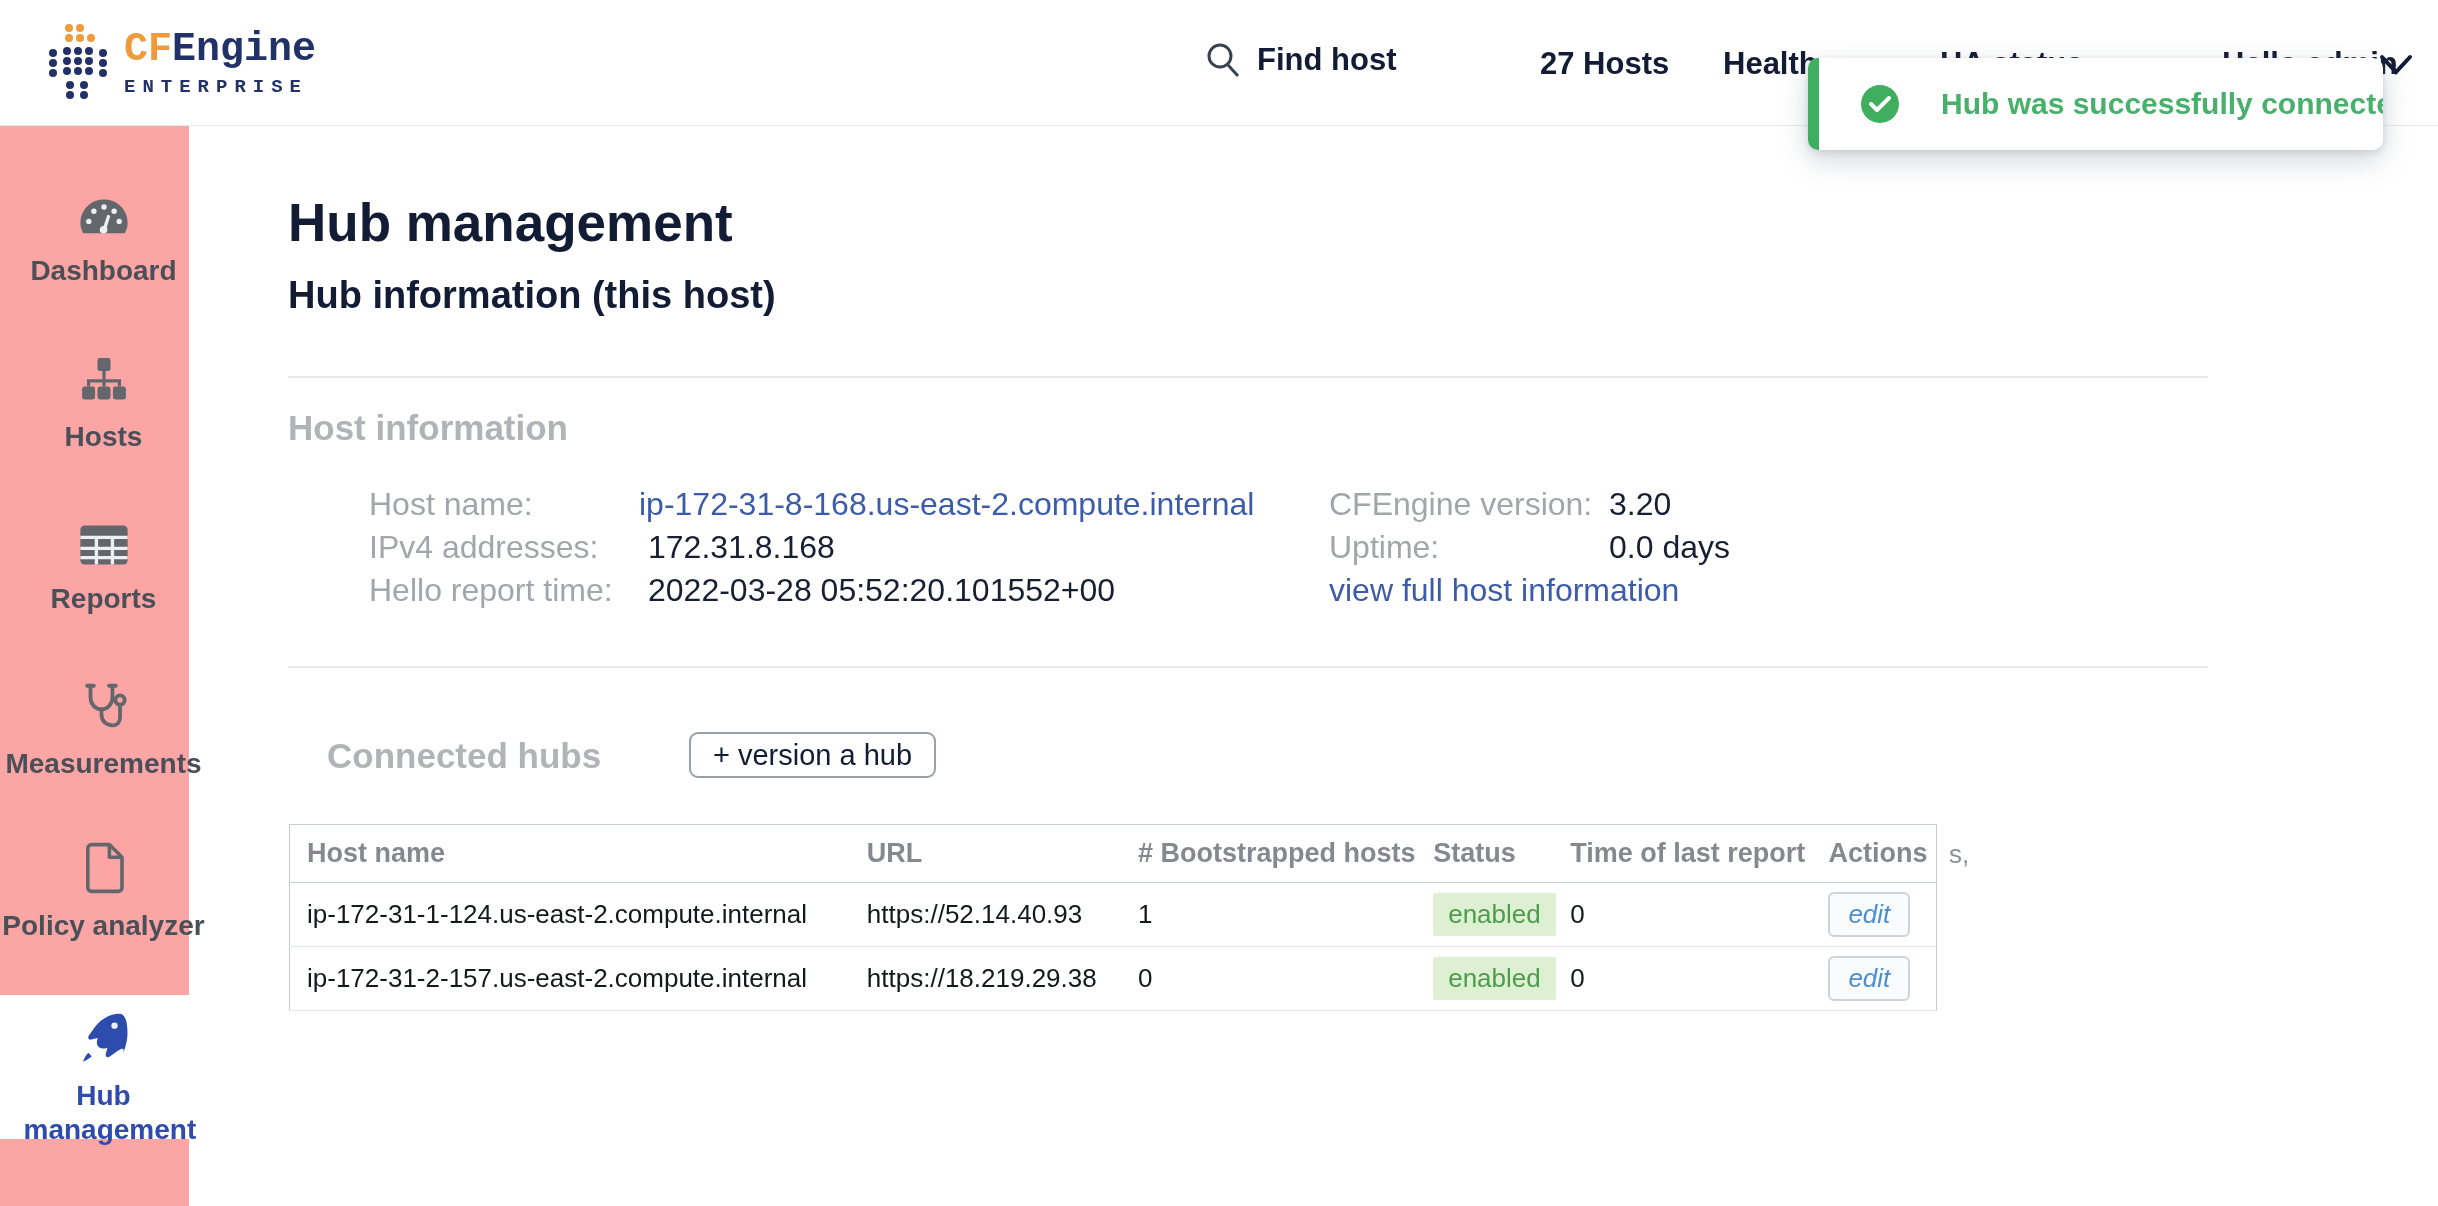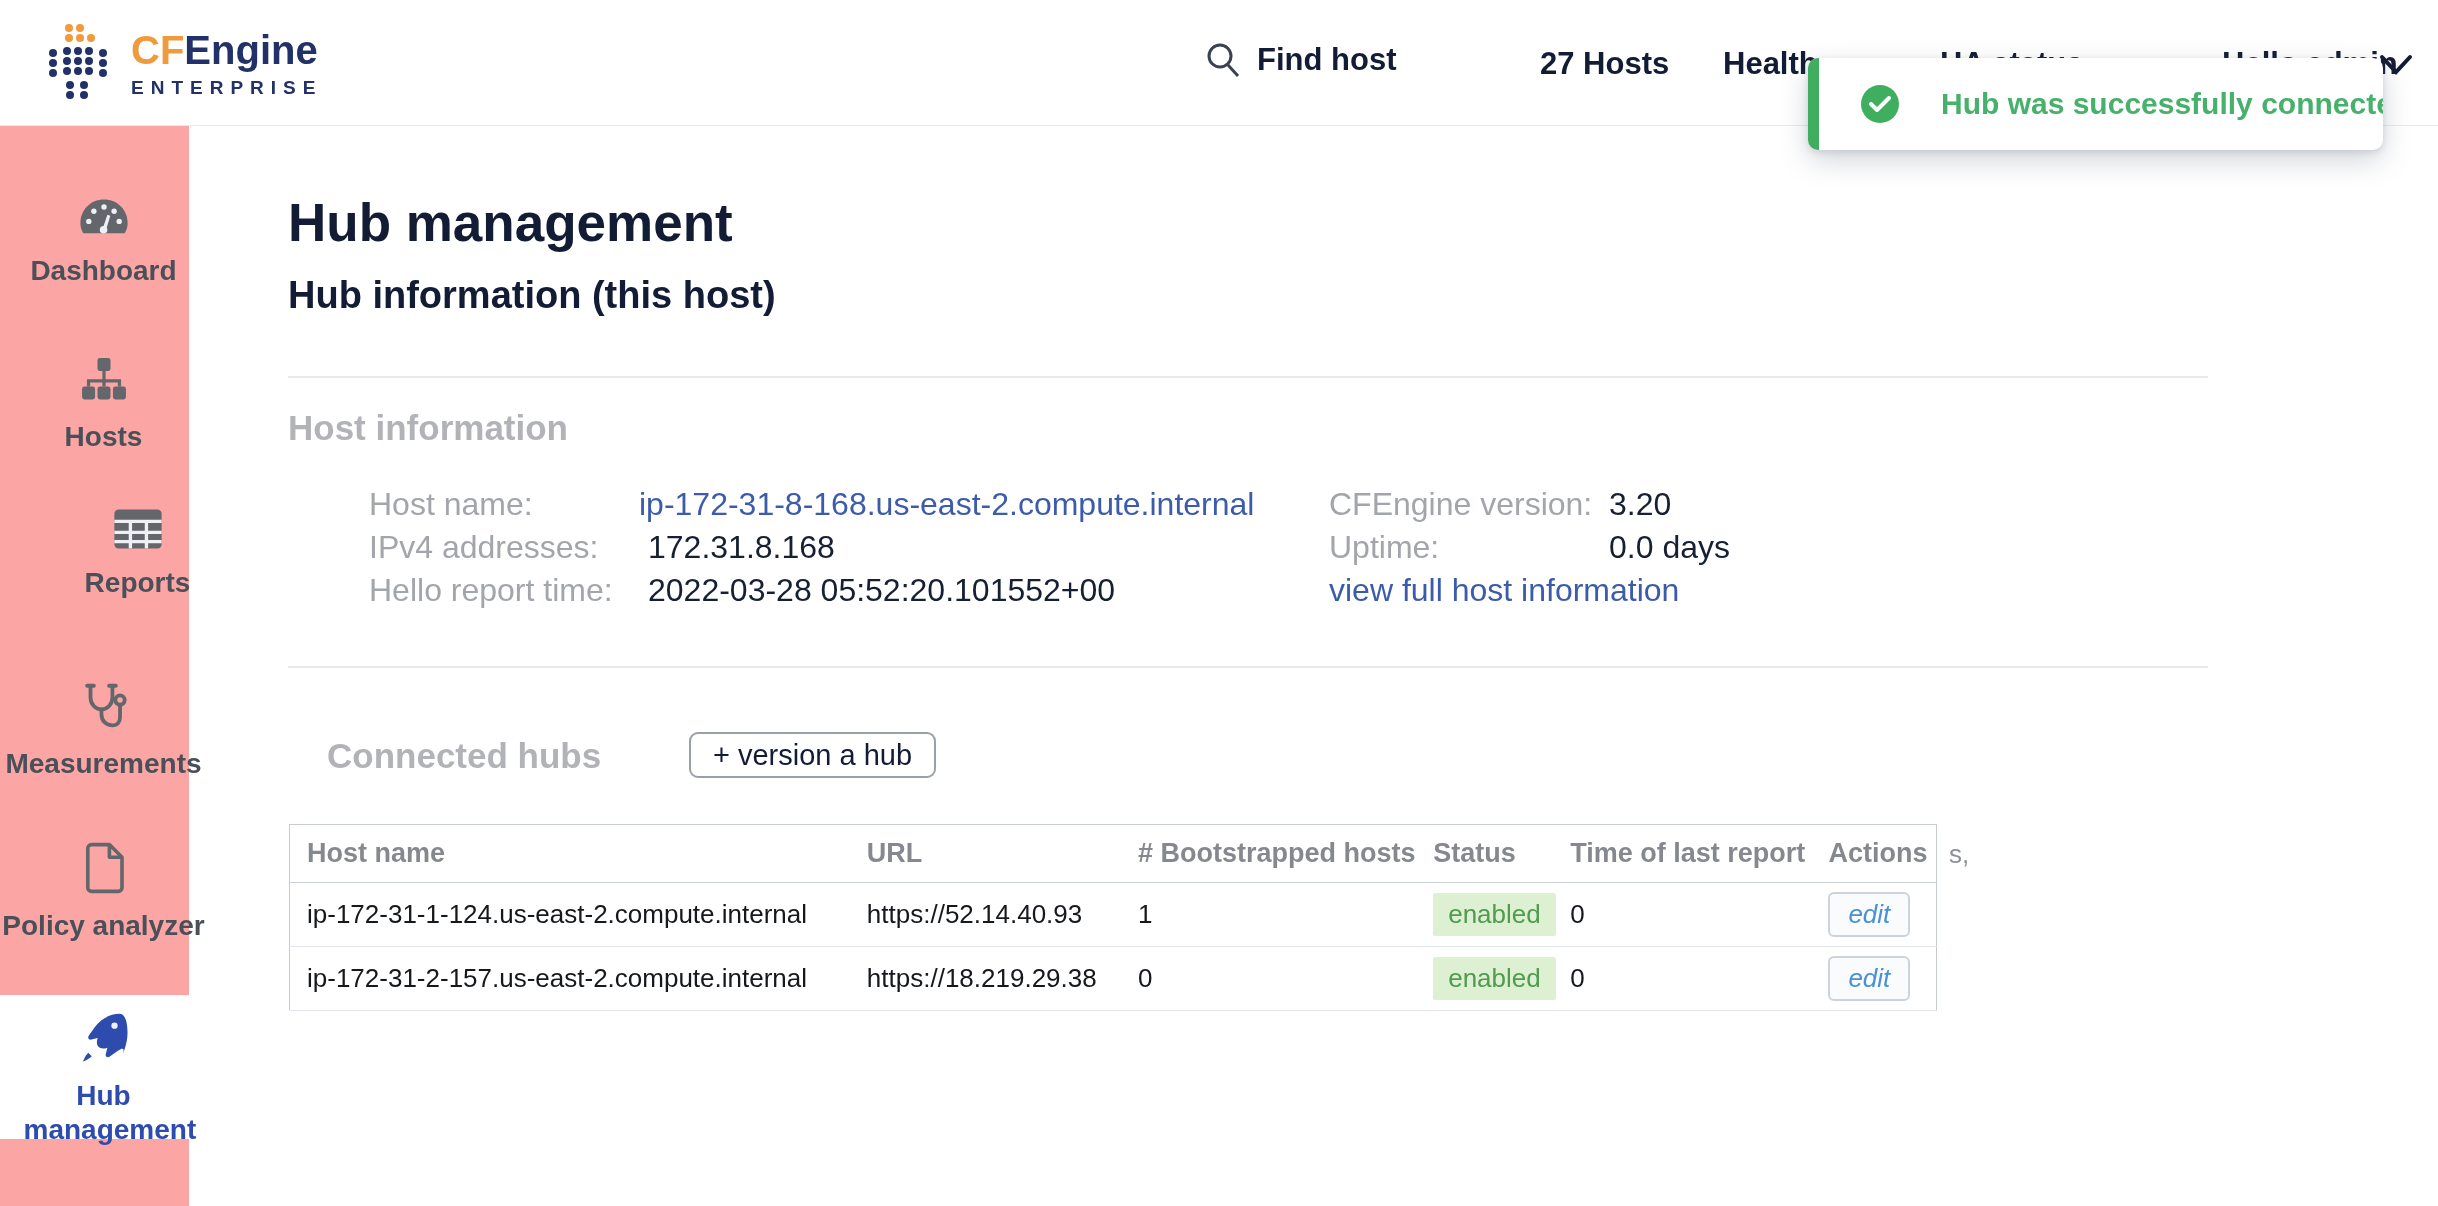--- a/index.html
+++ b/index.html
@@ -10,21 +10,21 @@
     position:relative;
     overflow:hidden;
     color:#171f33;
   }
 
   
   .header {
     position:absolute; top:0; left:0; width:2438px; height:126px;
     background:#ffffff; border-bottom:1px solid #e8eaee; z-index:2;
   }
-  .logo { position:absolute; left:47px; top:22px; display:flex; align-items:center; gap:22px; }
+  .logo { position:absolute; left:47px; top:22px; display:flex; align-items:center; gap:15px;font-family:Liberation Mono, monospace; }
   .logo-text { display:flex; flex-direction:column; line-height:1; }
   .logo-name { font-size:40px; font-weight:800; letter-spacing:0; }
   .logo-name .cf { color:#ef9a3d; }
   .logo-name .engine { color:#223268; font-weight:700; }
   .logo-sub { font-size:19px; font-weight:700; color:#223268; letter-spacing:7px; margin-top:8px; }
 
   .nav-item {
     position:absolute; top:46px; font-size:31px; font-weight:700; color:#131c35;
     white-space:nowrap; cursor:pointer;
   }
@@ -209,21 +209,21 @@
           <rect x="5" y="40" width="16" height="16" rx="3"></rect>
           <rect x="24" y="40" width="16" height="16" rx="3"></rect>
           <rect x="43" y="40" width="16" height="16" rx="3"></rect>
         </g>
         <path d="M32 21v10 M13 40v-7h38v7 M32 33v7" fill="none" stroke="#63666b" stroke-width="4"></path>
       </svg>
     </span>
     <div class="side-label">Hosts</div>
   </div>
 
-  <div class="side-item" style="top:380px;margin-left:34px;">
+  <div class="side-item" style="top:396px;">
     <span class="icn">
       <svg width="54" height="46" viewBox="0 0 64 54">
         <rect x="4" y="4" width="56" height="46" rx="5" fill="#63666b"></rect>
         <g stroke="#eef0f6" stroke-width="4">
           <line x1="4" y1="18" x2="60" y2="18"></line>
           <line x1="4" y1="31" x2="60" y2="31"></line>
           <line x1="4" y1="42" x2="60" y2="42"></line>
           <line x1="23" y1="18" x2="23" y2="50"></line>
           <line x1="42" y1="18" x2="42" y2="50"></line>
         </g>

